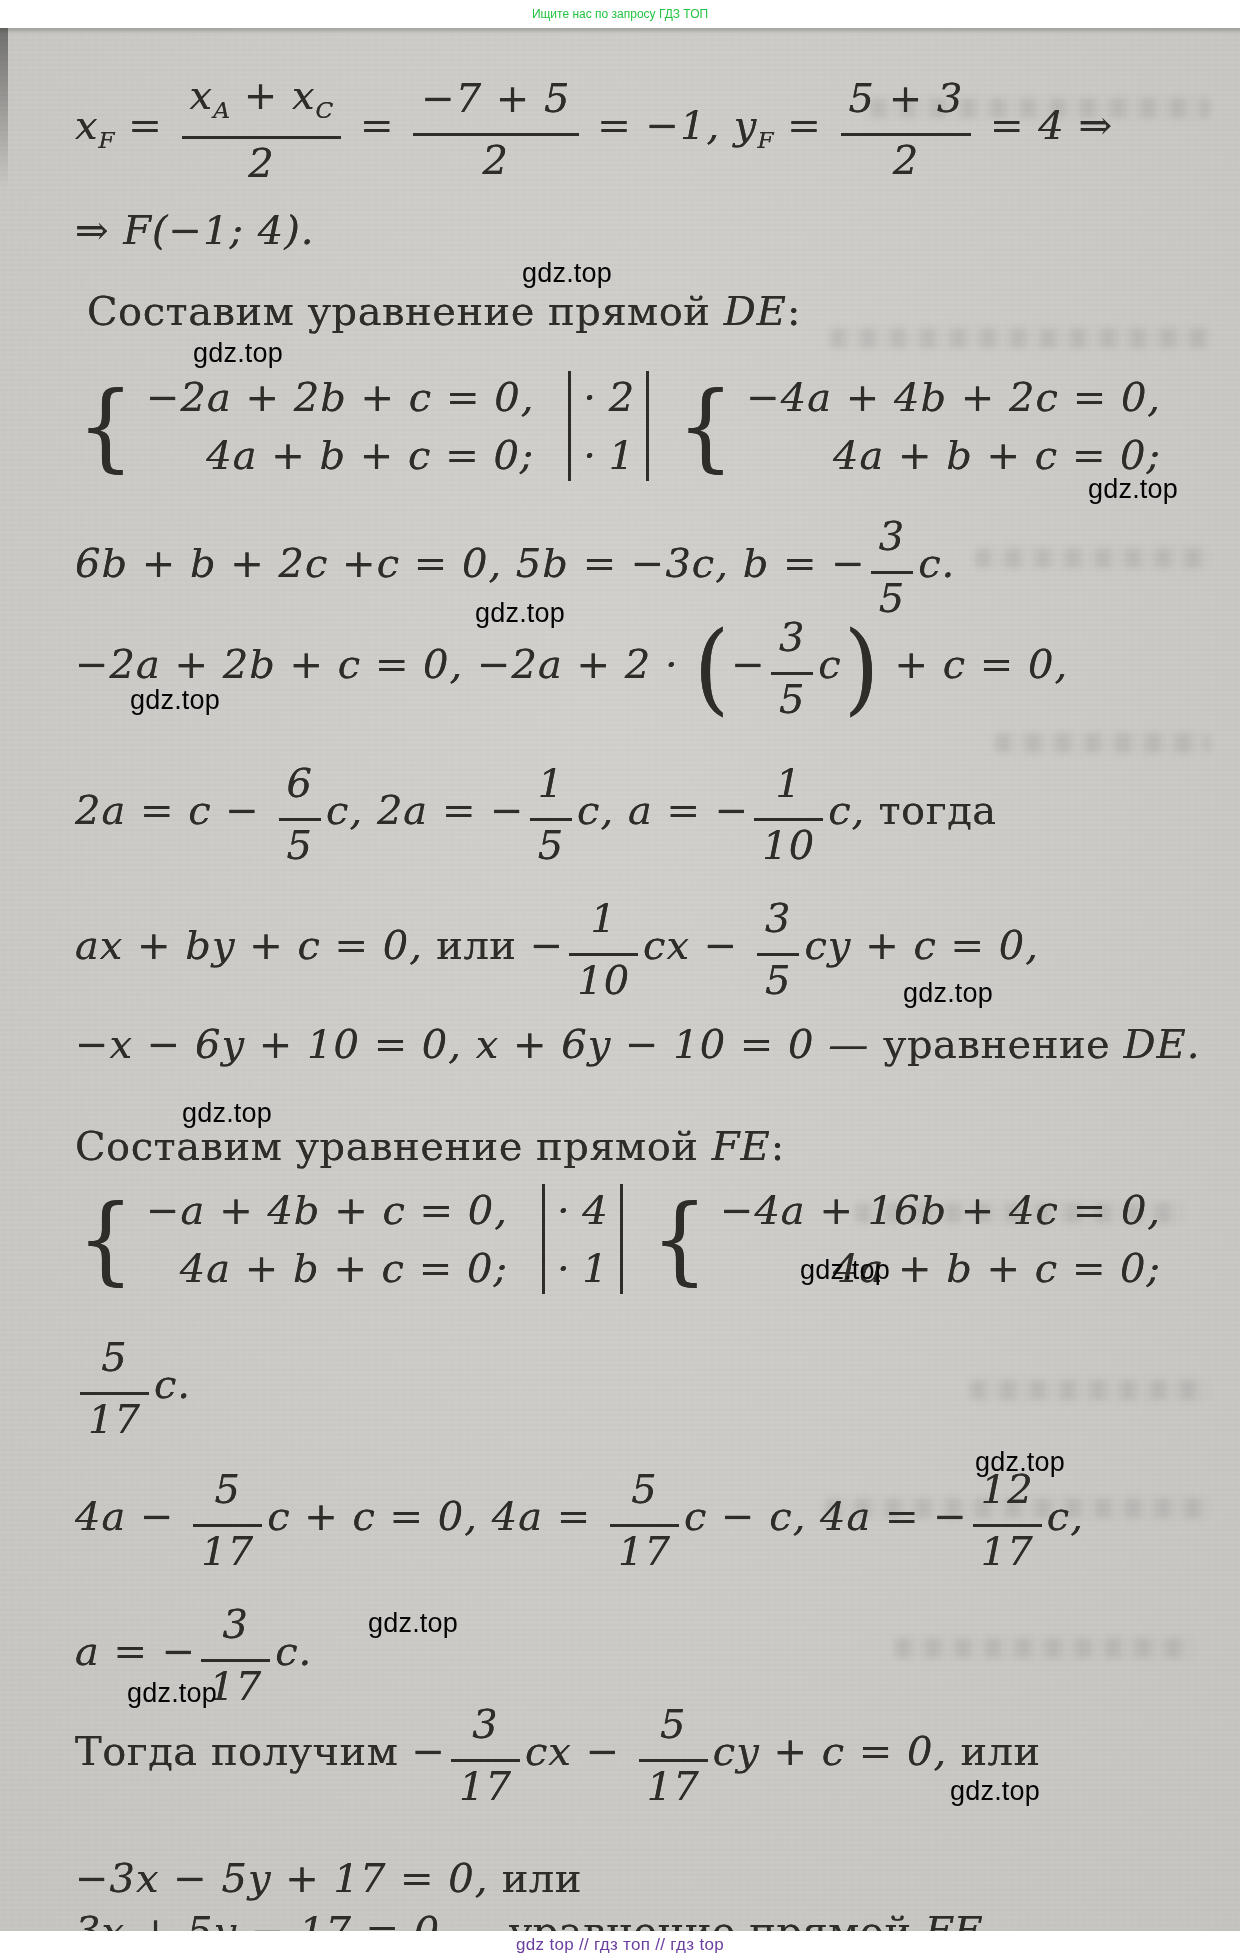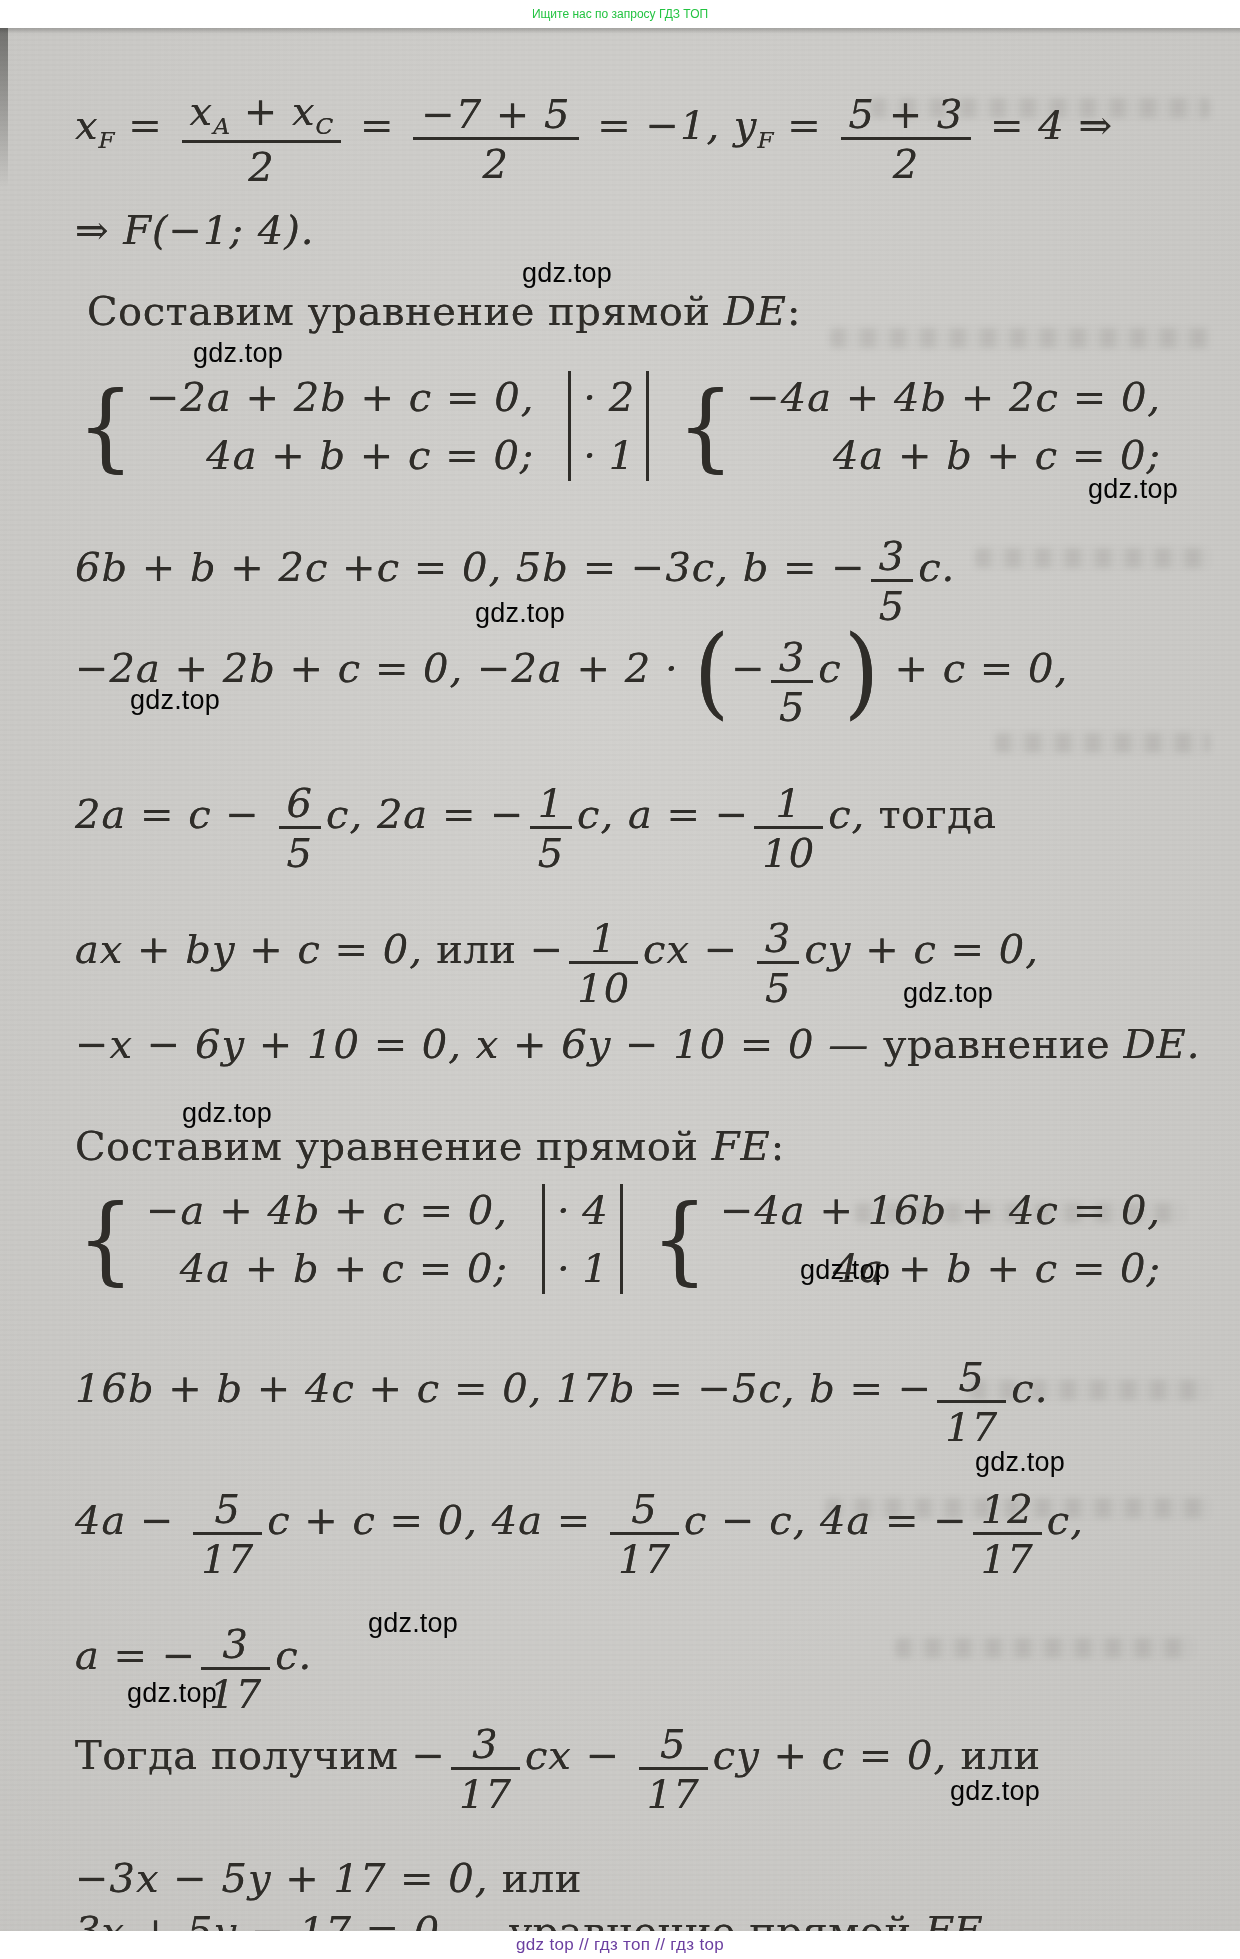--- a/index.html
+++ b/index.html
@@ -16,21 +16,21 @@
          text-shadow:0 0 .6px rgba(44,42,38,.85);}
   #paper::before{content:"";position:absolute;inset:0;pointer-events:none;
          background:repeating-linear-gradient(0deg, rgba(0,0,0,.015) 0 2px, transparent 2px 5px),
                     repeating-linear-gradient(90deg, rgba(255,255,255,.02) 0 3px, transparent 3px 7px);}
   .line{position:absolute;left:75px;white-space:pre;}
   .m{font-style:italic;letter-spacing:1px;}
   .rm{font-style:normal;letter-spacing:.5px;}
   .sub{font-style:italic;font-size:.58em;vertical-align:-.38em;letter-spacing:0;}
   .frac{display:inline-block;vertical-align:middle;text-align:center;
         line-height:1.06;margin:0 5px;}
-  .frac .num{display:block;padding:0 8px 2px;margin-top:20px;}
+  .frac .num{display:block;padding:0 8px 14px;}
   .frac .den{display:block;border-top:3px solid #2f2d29;padding:3px 8px 0;}
   .sys{display:inline-flex;align-items:center;vertical-align:middle;}
   .brace{font-size:96px;line-height:0;font-style:normal;margin-right:10px;
          transform:scaleX(.92);}
   .rows{display:inline-flex;flex-direction:column;gap:14px;text-align:right;}
   .row{line-height:1.1;}
   .mult{display:inline-flex;flex-direction:column;gap:14px;vertical-align:middle;
         border-left:3px solid #2f2d29;border-right:3px solid #2f2d29;
         padding:4px 12px;margin:0 26px 0 34px;font-style:italic;line-height:1.1;}
   .bigp{font-size:100px;line-height:0;vertical-align:middle;font-style:normal;
@@ -69,21 +69,21 @@
       <div class="line" style="top: 175px; height: 55px; line-height: 55px;"><span class="m">⇒ F(−1; 4).</span></div>
       <div class="line" style="top: 262px; height: 42px; line-height: 42px; margin-left: 12px;"><span class="rm">Составим уравнение прямой </span><span class="m">DE</span><span class="rm">:</span></div>
       <div class="line" style="top: 345px; height: 105px; line-height: 1.1; display: flex; align-items: center;"><span class="sys"><span class="brace">{</span><span class="rows"><span class="row m">−2a + 2b + c = 0,</span><span class="row m">4a + b + c = 0;</span></span></span><span class="mult"><span class="mrow">· 2</span><span class="mrow">· 1</span></span><span class="sys"><span class="brace">{</span><span class="rows"><span class="row m">−4a + 4b + 2c = 0,</span><span class="row m">4a + b + c = 0;</span></span></span></div>
       <div class="line" style="top: 487px; height: 88px; line-height: 88px;"><span class="m">6b + b + 2c +c = 0, 5b = −3c, b = −</span><span class="frac"><span class="num"><span class="m">3</span></span><span class="den"><span class="m">5</span></span></span><span class="m">c.</span></div>
       <div class="line" style="top: 588px; height: 92px; line-height: 92px;"><span class="m">−2a + 2b + c = 0, −2a + 2 · </span><span class="bigp">(</span><span class="m">−</span><span class="frac"><span class="num"><span class="m">3</span></span><span class="den"><span class="m">5</span></span></span><span class="m">c</span><span class="bigp">)</span><span class="m"> + c = 0,</span></div>
       <div class="line" style="top: 734px; height: 88px; line-height: 88px;"><span class="m">2a = c − </span><span class="frac"><span class="num"><span class="m">6</span></span><span class="den"><span class="m">5</span></span></span><span class="m">c, 2a = −</span><span class="frac"><span class="num"><span class="m">1</span></span><span class="den"><span class="m">5</span></span></span><span class="m">c, a = −</span><span class="frac"><span class="num"><span class="m">1</span></span><span class="den"><span class="m">10</span></span></span><span class="m">c,</span><span class="rm"> тогда</span></div>
       <div class="line" style="top: 869px; height: 88px; line-height: 88px;"><span class="m">ax + by + c = 0,</span><span class="rm"> или </span><span class="m">−</span><span class="frac"><span class="num"><span class="m">1</span></span><span class="den"><span class="m">10</span></span></span><span class="m">cx − </span><span class="frac"><span class="num"><span class="m">3</span></span><span class="den"><span class="m">5</span></span></span><span class="m">cy + c = 0,</span></div>
       <div class="line" style="top: 993px; height: 46px; line-height: 46px;"><span class="m">−x − 6y + 10 = 0, x + 6y − 10 = 0 — </span><span class="rm">уравнение </span><span class="m">DE.</span></div>
       <div class="line" style="top: 1097px; height: 42px; line-height: 42px;"><span class="rm">Составим уравнение прямой </span><span class="m">FE</span><span class="rm">:</span></div>
       <div class="line" style="top: 1158px; height: 105px; line-height: 1.1; display: flex; align-items: center;"><span class="sys"><span class="brace">{</span><span class="rows"><span class="row m">−a + 4b + c = 0,</span><span class="row m">4a + b + c = 0;</span></span></span><span class="mult"><span class="mrow">· 4</span><span class="mrow">· 1</span></span><span class="sys"><span class="brace">{</span><span class="rows"><span class="row m">−4a + 16b + 4c = 0,</span><span class="row m">4a + b + c = 0;</span></span></span></div>
-      <div class="line" style="top: 1308px; height: 88px; line-height: 88px;"><span class="m">16b + b + 4c + c = 0, 17b = −5c, b = −</span><span class="frac"><span class="num"><span class="m">5</span></span><span class="den"><span class="m">17</span></span></span><span class="m">c.</span></div>
+      <div class="line" style="top: 1308px; height: 88px; line-height: 88px;"><span class="frac"><span class="num"><span class="m">5</span></span><span class="den"><span class="m">17</span></span></span><span class="m">c.</span></div>
       <div class="line" style="top: 1440px; height: 88px; line-height: 88px;"><span class="m">4a − </span><span class="frac"><span class="num"><span class="m">5</span></span><span class="den"><span class="m">17</span></span></span><span class="m">c + c = 0, 4a = </span><span class="frac"><span class="num"><span class="m">5</span></span><span class="den"><span class="m">17</span></span></span><span class="m">c − c, 4a = −</span><span class="frac"><span class="num"><span class="m">12</span></span><span class="den"><span class="m">17</span></span></span><span class="m">c,</span></div>
       <div class="line" style="top: 1575px; height: 88px; line-height: 88px;"><span class="m">a = −</span><span class="frac"><span class="num"><span class="m">3</span></span><span class="den"><span class="m">17</span></span></span><span class="m">c.</span></div>
       <div class="line" style="top: 1675px; height: 88px; line-height: 88px;"><span class="rm">Тогда получим </span><span class="m">−</span><span class="frac"><span class="num"><span class="m">3</span></span><span class="den"><span class="m">17</span></span></span><span class="m">cx − </span><span class="frac"><span class="num"><span class="m">5</span></span><span class="den"><span class="m">17</span></span></span><span class="m">cy + c = 0,</span><span class="rm"> или</span></div>
       <div class="line" style="top: 1827px; height: 46px; line-height: 46px;"><span class="m">−3x − 5y + 17 = 0,</span><span class="rm"> или</span></div>
       <div class="line" style="top: 1880px; height: 46px; line-height: 46px;"><span class="m">3x + 5y − 17 = 0 — </span><span class="rm">уравнение прямой </span><span class="m">FE.</span></div>
       <span class="wm" style="left: 522px; top: 230px;">gdz.top</span>
       <span class="wm" style="left: 193px; top: 310px;">gdz.top</span>
       <span class="wm" style="left: 1088px; top: 446px;">gdz.top</span>
       <span class="wm" style="left: 475px; top: 570px;">gdz.top</span>
       <span class="wm" style="left: 130px; top: 657px;">gdz.top</span>

